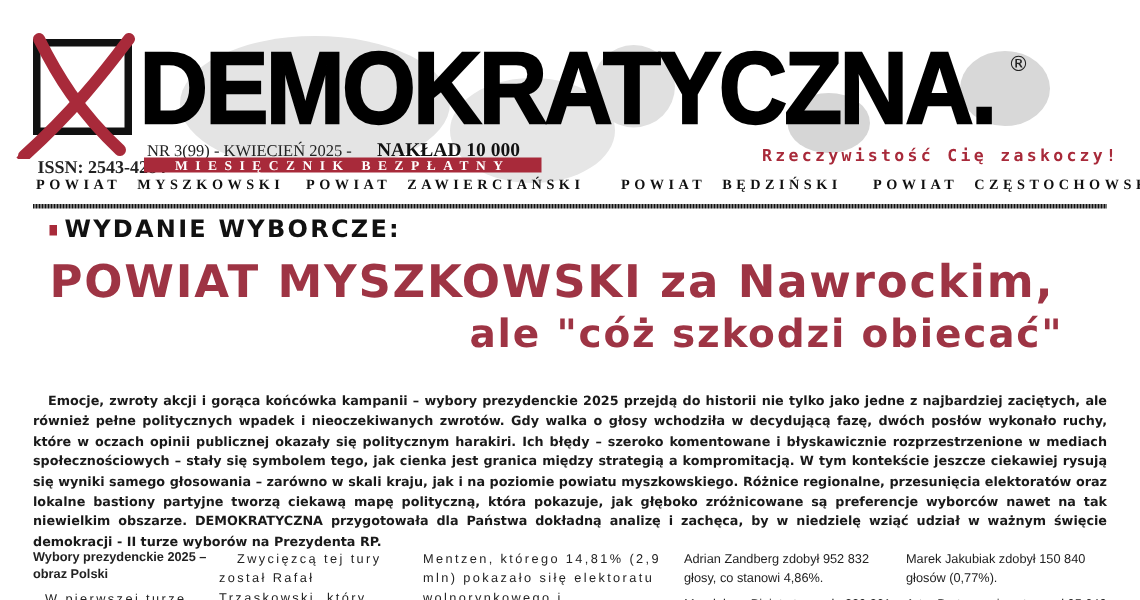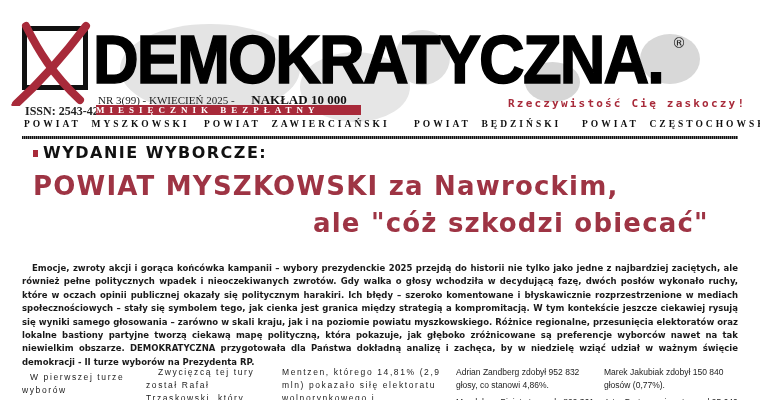--- a/index.html
+++ b/index.html
@@ -8,29 +8,29 @@
 
     .masthead { position: absolute; left: 0; top: 12px; width: 740px; height: 125px; }
     .bg-circle { position: absolute; border-radius: 50%; background: #dcdcdc; }
     .logo-box { position: absolute; left: 22px; top: 14px; width: 66px; height: 64px; border: 5px solid #111; }
     .logo-x { position: absolute; left: 8px; top: 8px; width: 88px; height: 86px; }
     .title { position: absolute; left: 93px; top: 15px; font-family: "Liberation Sans", sans-serif; font-weight: 900; font-size: 68px; line-height: 64px; letter-spacing: -2px; color: #000; transform: scaleX(0.93); transform-origin: left top; white-space: nowrap; -webkit-text-stroke: 1.5px #000; }
     .reg { position: absolute; left: 672px; top: 23px; font-size: 14px; color: #222; }
     .issue-line { position: absolute; left: 98px; top: 80px; font-family: "Liberation Serif", serif; font-size: 11px; color: #222; white-space: nowrap; }
     .issue-line b { font-size: 13px; font-weight: bold; color: #111; margin-left: 14px; }
     .issn { position: absolute; left: 25px; top: 92px; font-family: Liberation Serif, serif; font-weight: bold; font-size: 12px; color: #222; }
-    .monthly-bar { position: absolute; left: 96px; top: 93px; width: 265px; height: 10px; background: #a82a3a; color: #fff; font-family: "Liberation Serif", serif; font-size: 9px; line-height: 10px; letter-spacing: 5px; text-align: left; font-weight: bold; }
+    .monthly-bar { position: absolute; left: 96px; top: 93px; width: 265px; height: 10px; background: #a82a3a; color: #fff; font-family: "Liberation Serif", serif; font-size: 9px; line-height: 10px; letter-spacing: 5px; text-align: center; font-weight: bold; }
     .slogan { position: absolute; left: 508px; top: 85px; font-family: "DejaVu Sans Mono", monospace; font-weight: bold; font-size: 11px; letter-spacing: 2.2px; color: #a82a3a; white-space: nowrap; }
     .powiaty { position: absolute; left: 24px; top: 107px; font-family: "Liberation Serif", serif; font-weight: bold; font-size: 9.5px; letter-spacing: 3px; color: #111; white-space: nowrap; }
     .powiat { position: absolute; top: 0; }
     .rule { position: absolute; left: 22px; top: 124px; width: 716px; height: 3px; background: repeating-linear-gradient(90deg, #111 0 1px, #777 1px 2px); }
 
     .kicker { position: absolute; left: 33px; top: 143px; font-family: "DejaVu Sans", sans-serif; font-weight: bold; font-size: 16px; letter-spacing: 1.5px; color: #111; white-space: nowrap; }
     .kicker .sq { display: inline-block; width: 5px; height: 7px; background: #a82a3a; margin-right: 5px; vertical-align: middle; }
-    .headline1 { position: absolute; left: 33px; top: 171px; font-family: "DejaVu Sans", sans-serif; font-weight: bold; font-size: 26px; letter-spacing: 1.2px; color: #9e3444; white-space: nowrap; }
+    .headline1 { position: absolute; left: 33px; top: 171px; font-family: "DejaVu Sans", sans-serif; font-weight: bold; font-size: 30px; letter-spacing: 1.2px; color: #9e3444; white-space: nowrap; }
     .headline2 { position: absolute; left: 313px; top: 208px; font-family: "DejaVu Sans", sans-serif; font-weight: bold; font-size: 26px; letter-spacing: 1.2px; color: #9e3444; white-space: nowrap; }
 
     .lead { position: absolute; left: 22px; top: 262px; width: 716px; font-family: "DejaVu Sans", sans-serif; font-weight: bold; font-size: 8.5px; line-height: 13.4px; color: #1a1a1a; text-align: justify; }
     .lead p { text-indent: 10px; }
 
     .col { position: absolute; top: 366px; font-family: "Liberation Sans", sans-serif; font-size: 8.5px; line-height: 13px; color: #222; }
     .col h4 { font-weight: bold; font-size: 8.5px; line-height: 11px; }
     .spaced { letter-spacing: 1.6px; }
     .gap { margin-top: 4px; }
   </style>
@@ -70,20 +70,21 @@
 
 <div class="kicker"><span class="sq"></span><span>WYDANIE WYBORCZE:</span></div>
 <div class="headline1">POWIAT MYSZKOWSKI za Nawrockim,</div>
 <div class="headline2">ale "cóż szkodzi obiecać"</div>
 
 <div class="lead">
     <p>Emocje, zwroty akcji i gorąca końcówka kampanii – wybory prezydenckie 2025 przejdą do historii nie tylko jako jedne z najbardziej zaciętych, ale również pełne politycznych wpadek i nieoczekiwanych zwrotów. Gdy walka o głosy wchodziła w decydującą fazę, dwóch posłów wykonało ruchy, które w oczach opinii publicznej okazały się politycznym harakiri. Ich błędy – szeroko komentowane i błyskawicznie rozprzestrzenione w mediach społecznościowych – stały się symbolem tego, jak cienka jest granica między strategią a kompromitacją. W tym kontekście jeszcze ciekawiej rysują się wyniki samego głosowania – zarówno w skali kraju, jak i na poziomie powiatu myszkowskiego. Różnice regionalne, przesunięcia elektoratów oraz lokalne bastiony partyjne tworzą ciekawą mapę polityczną, która pokazuje, jak głęboko zróżnicowane są preferencje wyborców nawet na tak niewielkim obszarze. DEMOKRATYCZNA przygotowała dla Państwa dokładną analizę i zachęca, by w niedzielę wziąć udział w ważnym święcie demokracji - II turze wyborów na Prezydenta RP.</p>
   </div>
 
 <div class="col" style="left:22px; width:118px;">
+  <h4>Wybory prezydenckie 2025 – obraz Polski</h4>
   <div class="spaced" style="margin-top:5px; text-indent:8px;">W pierwszej turze wyborów</div>
 </div>
 <div class="col" style="left:146px; width:128px;">
   <div class="spaced" style="text-indent:12px;">Zwycięzcą tej tury został Rafał Trzaskowski, który zdobył ponad 6,1</div>
 </div>
 <div class="col" style="left:282px; width:160px;">
   <div class="spaced">Mentzen, którego 14,81% (2,9 mln) pokazało siłę elektoratu wolnorynkowego i antysystemowego.</div>
 </div>
 <div class="col" style="left:456px; width:140px;">
   <div>Adrian Zandberg zdobył 952 832 głosy, co stanowi 4,86%.</div>

